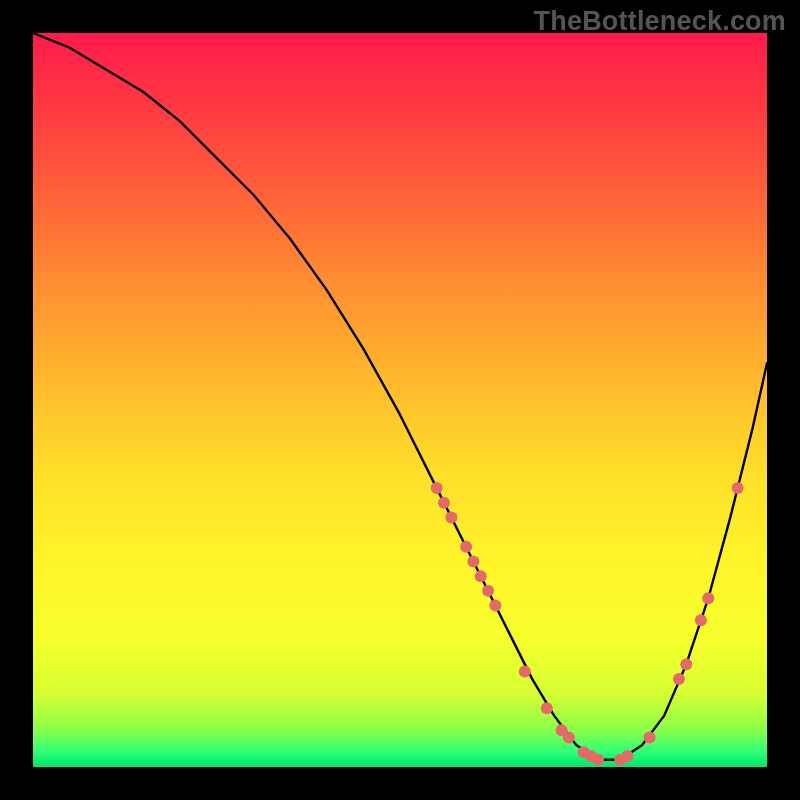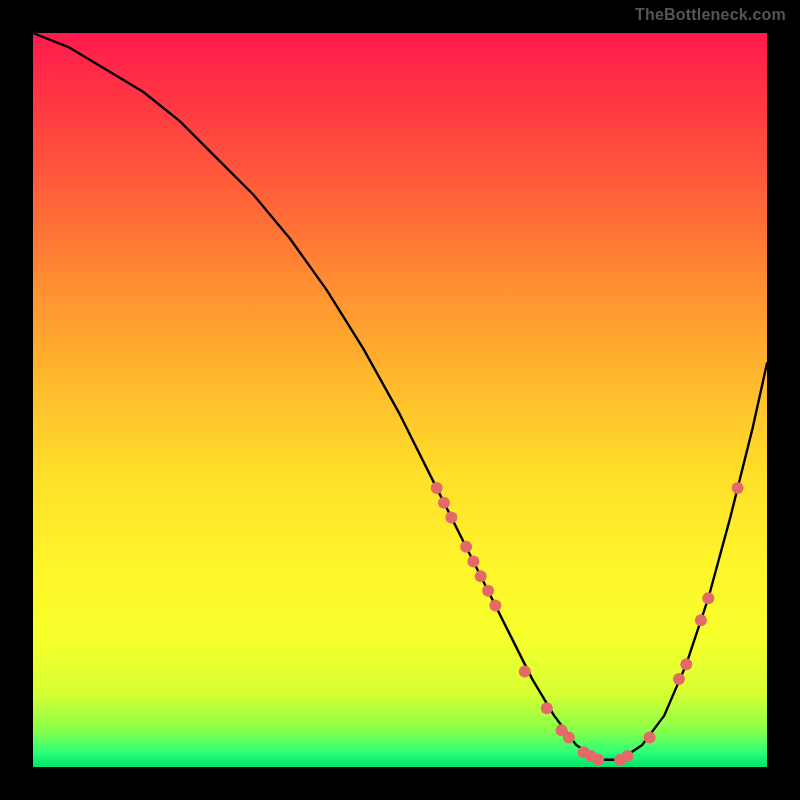--- a/index.html
+++ b/index.html
@@ -14,21 +14,21 @@
   .frame {
     position: relative;
     width: 800px;
     height: 800px;
     background: #000000;
   }
   .watermark {
     position: absolute;
     top: 6px;
     right: 14px;
-    font-size: 16px;
+    font-size: 27px;
     font-weight: 600;
     color: #555555;
     letter-spacing: 0.2px;
     user-select: none;
   }
   .plot {
     position: absolute;
     left: 33px;
     top: 33px;
     width: 734px;

